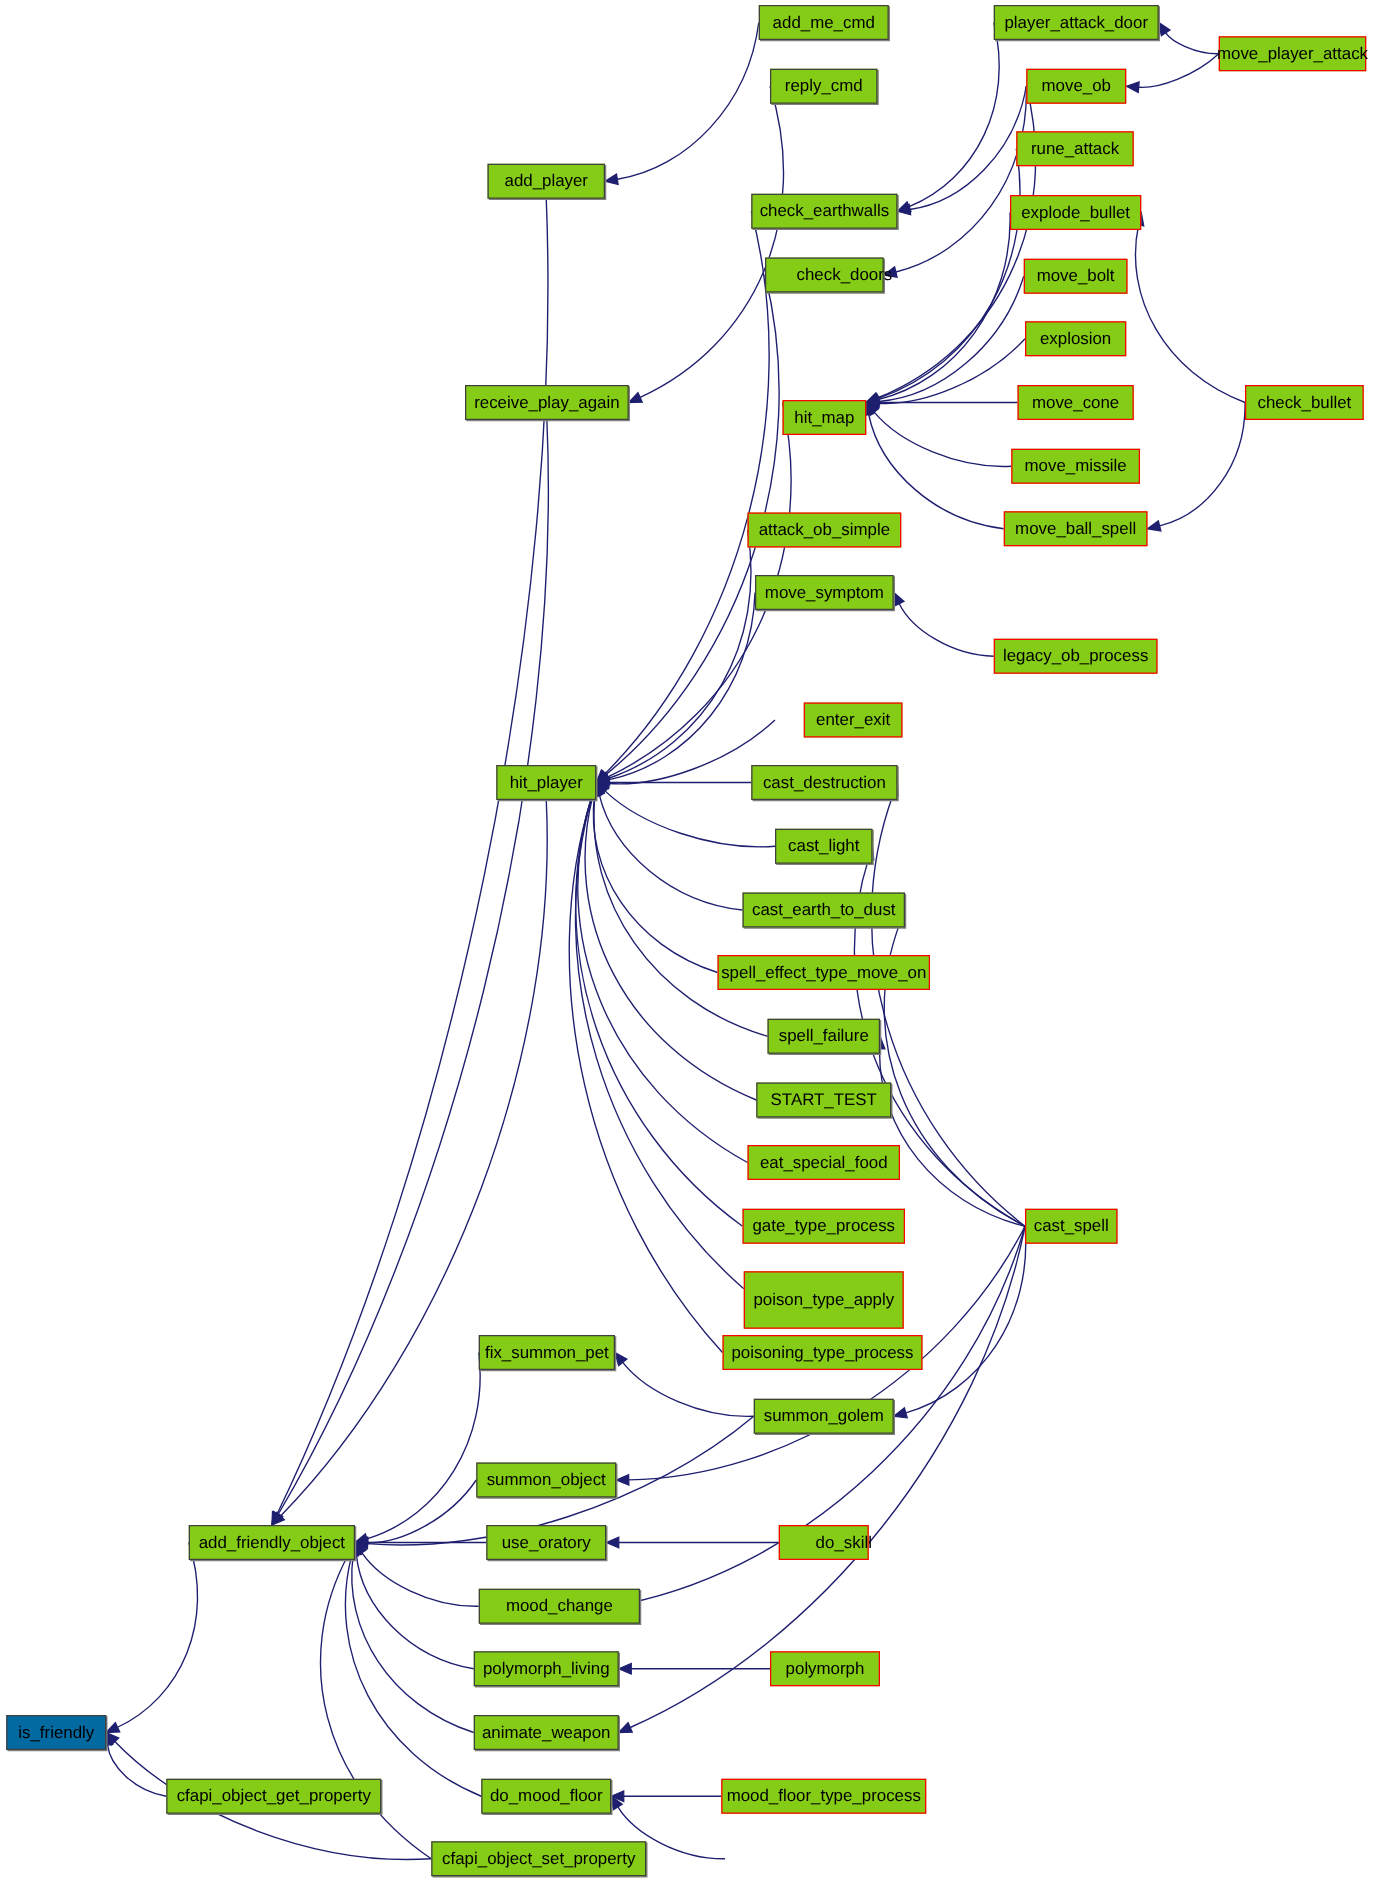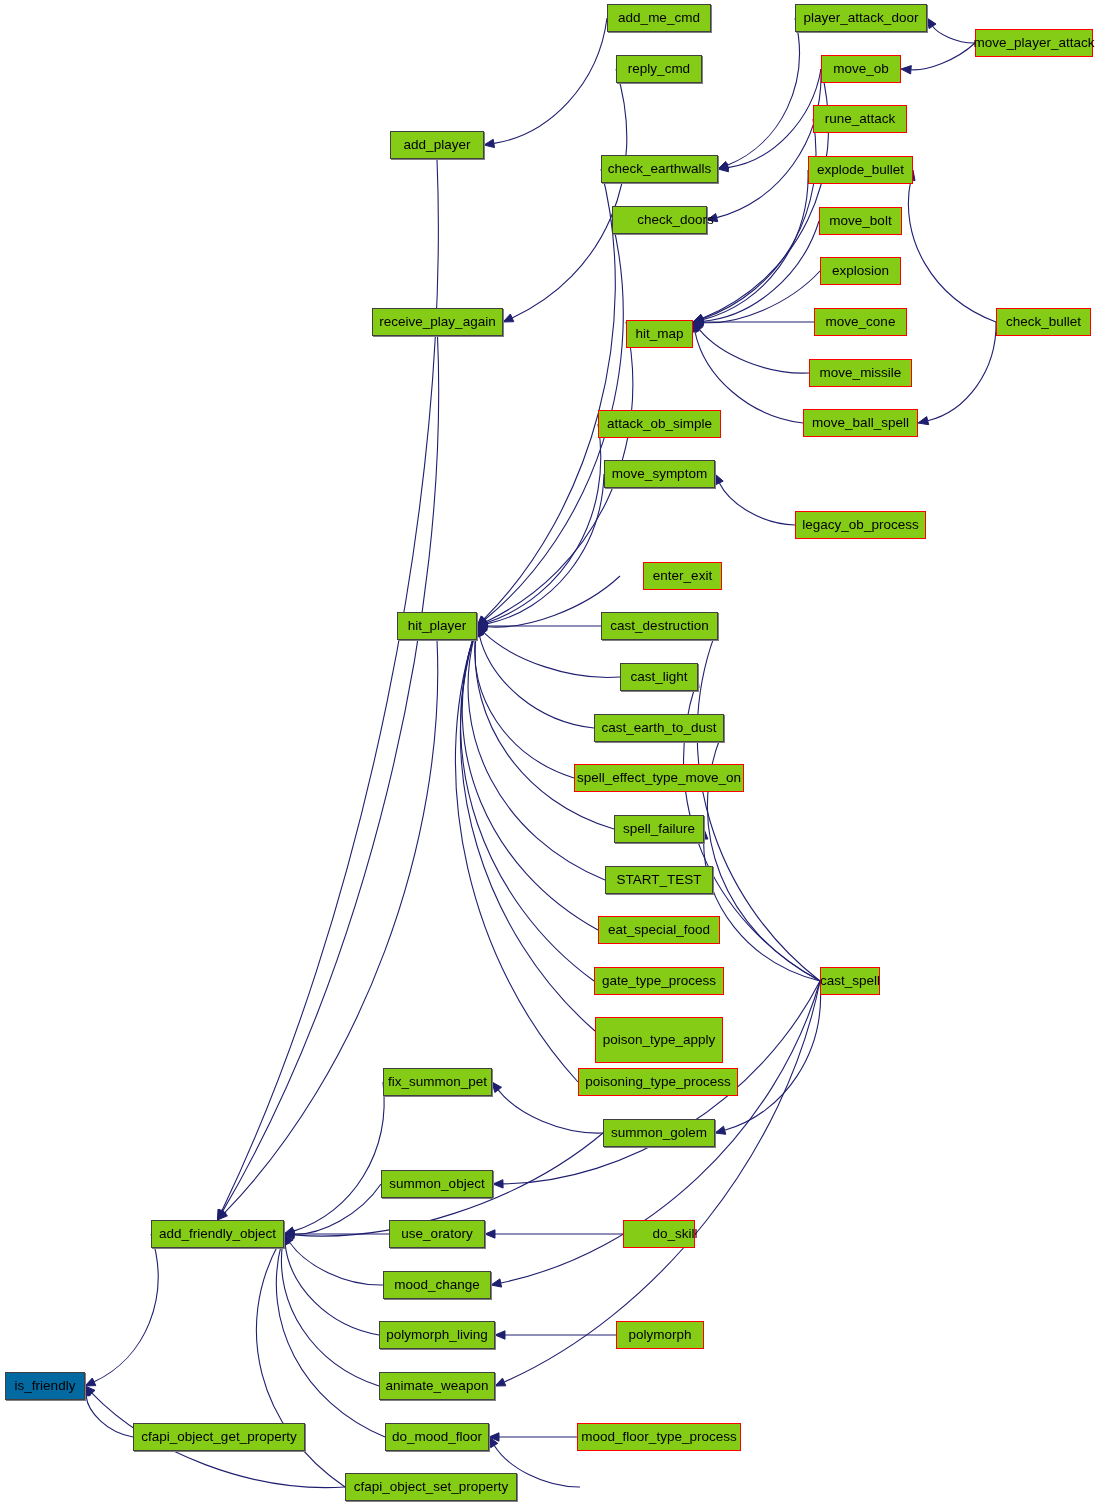--- a/index.html
+++ b/index.html
@@ -168,21 +168,21 @@
       </div>
       <div class="node black" style="left: 383px; top: 1068px; width: 109px; height: 28px;">
         <span>fix_summon_pet</span>
       </div>
       <div class="node black" style="left: 381px; top: 1170px; width: 112px; height: 28px;">
         <span>summon_object</span>
       </div>
       <div class="node black" style="left: 389px; top: 1220px; width: 96px; height: 28px;">
         <span>use_oratory</span>
       </div>
-      <div class="node black" style="left: 383px; top: 1271px; width: 108px; height: 28px;">
+      <div class="node black" style="left: 383px; top: 1271px; width: 129px; height: 28px;">
         <span>mood_change</span>
       </div>
       <div class="node black" style="left: 379px; top: 1321px; width: 116px; height: 28px;">
         <span>polymorph_living</span>
       </div>
       <div class="node black" style="left: 379px; top: 1372px; width: 116px; height: 28px;">
         <span>animate_weapon</span>
       </div>
       <div class="node black" style="left: 385px; top: 1423px; width: 104px; height: 28px;">
         <span>do_mood_floor</span>
@@ -279,21 +279,21 @@
       </div>
       <div class="node red" style="left: 809px; top: 359px; width: 103px; height: 28px;">
         <span>move_missile</span>
       </div>
       <div class="node red" style="left: 803px; top: 409px; width: 115px; height: 28px;">
         <span>move_ball_spell</span>
       </div>
       <div class="node red" style="left: 795px; top: 511px; width: 131px; height: 28px;">
         <span>legacy_ob_process</span>
       </div>
-      <div class="node red" style="left: 820px; top: 967px; width: 60px; height: 28px;">
+      <div class="node red" style="left: 820px; top: 967px; width: 74px; height: 28px;">
         <span>cast_spell</span>
       </div>
       <div class="node red" style="left: 975px; top: 29px; width: 118px; height: 28px;">
         <span>move_player_attack</span>
       </div>
       <div class="node red" style="left: 996px; top: 308px; width: 95px; height: 28px;">
         <span>check_bullet</span>
       </div>
     </div>
 </div>

